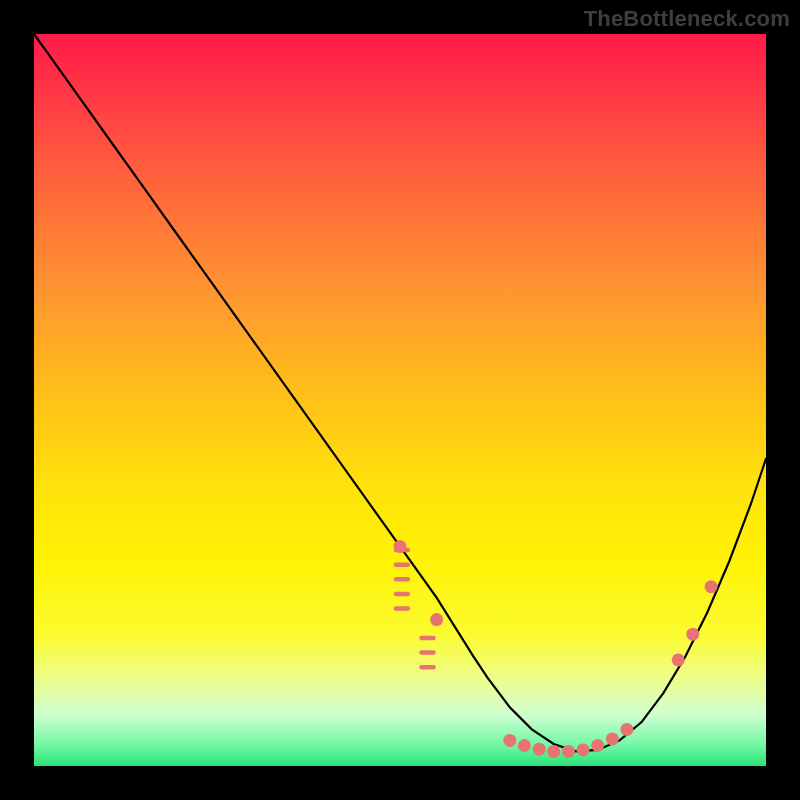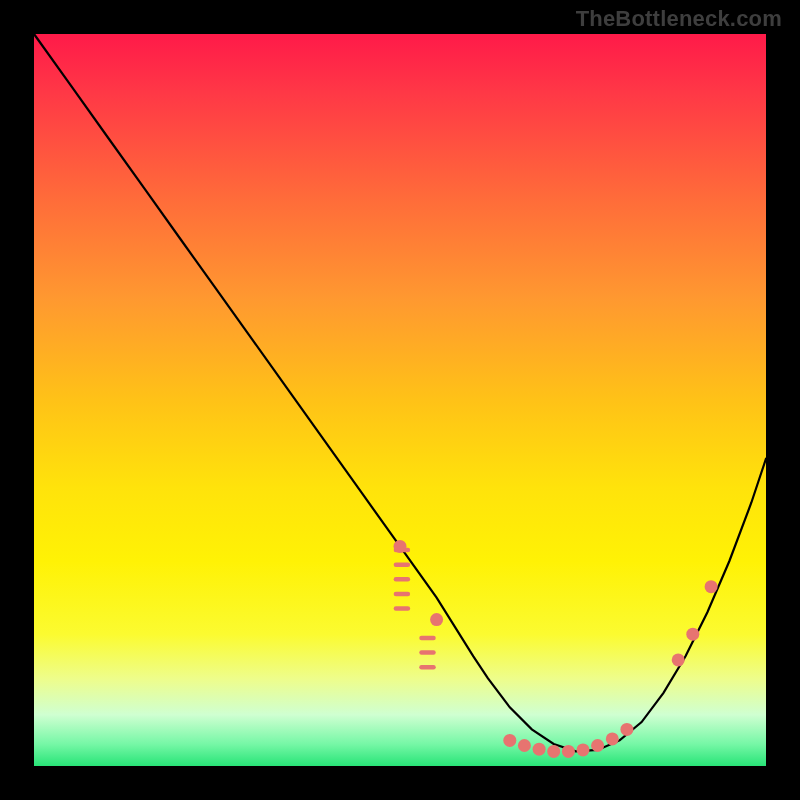--- a/index.html
+++ b/index.html
@@ -27,21 +27,21 @@
       #fff205 72%,
       #fbfb30 82%,
       #eefd8a 88%,
       #cfffd1 93%,
       #76f7a6 97%,
       #28e477 100%);
   }
   .attrib {
     position: absolute;
     top: 6px;
-    right: 18px;
+    right: 10px;
     color: #3e3e3e;
     font-size: 22px;
     font-weight: 600;
     letter-spacing: 0.2px;
   }
   svg.curve {
     position: absolute;
     left: 0;
     top: 0;
     width: 732px;

